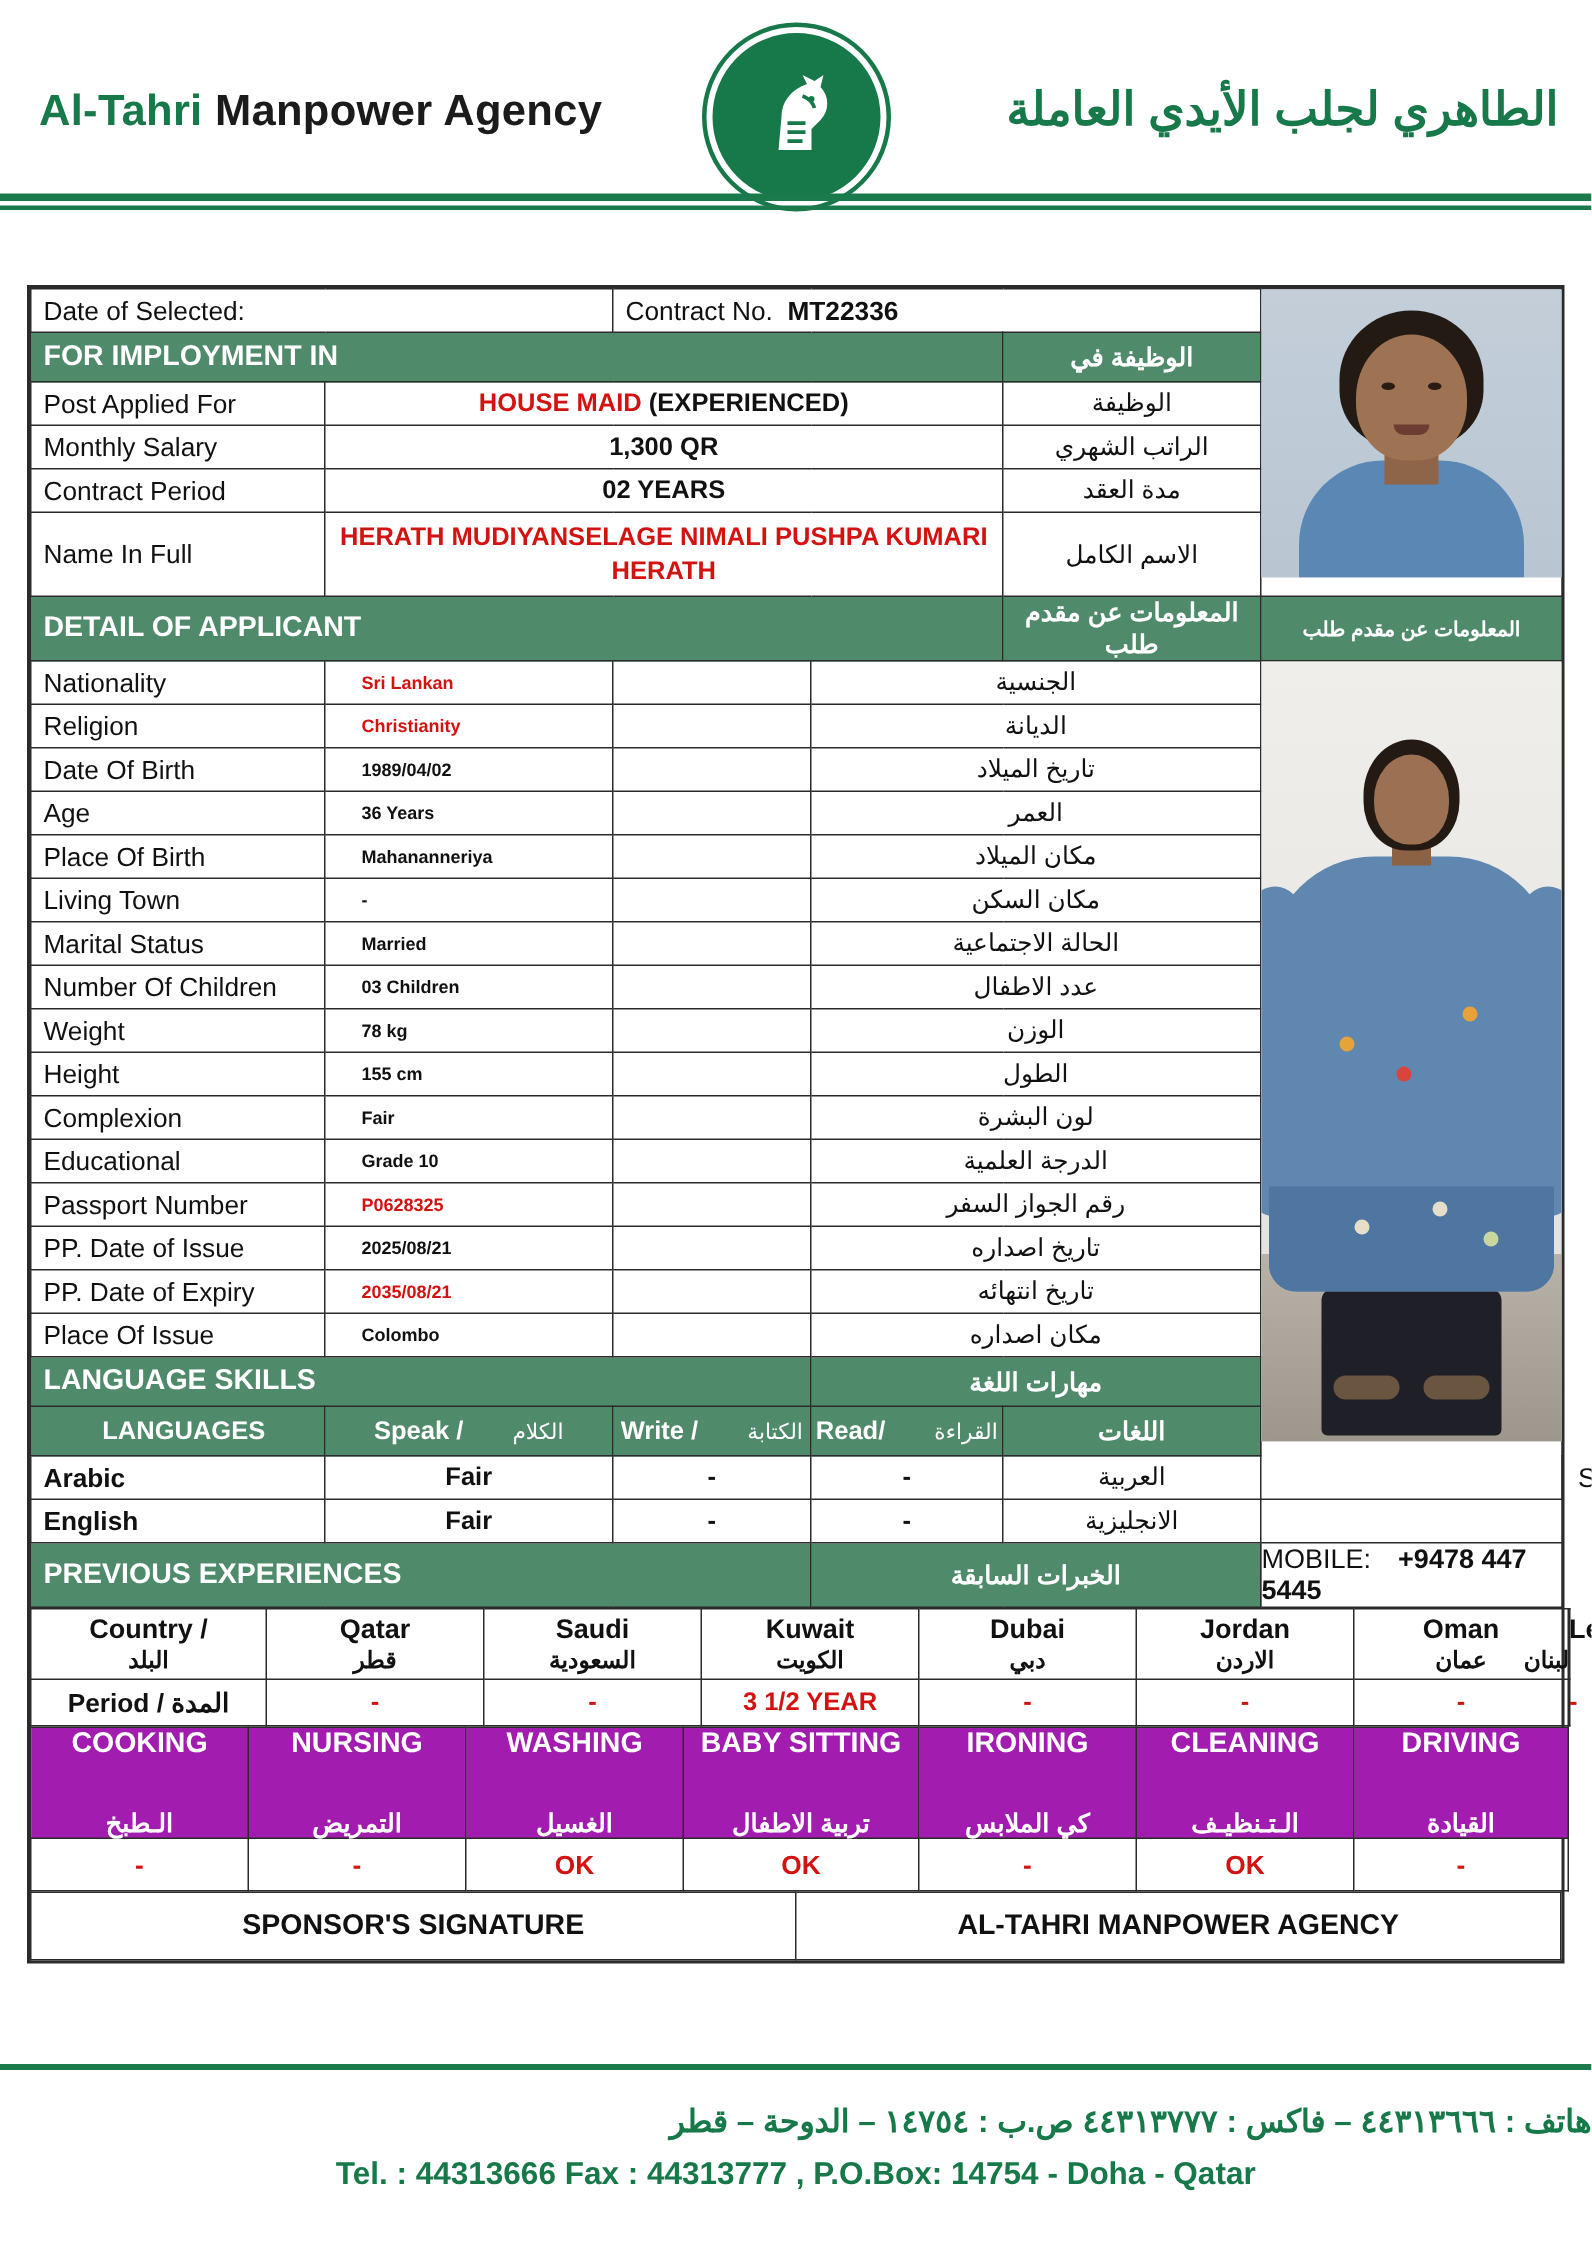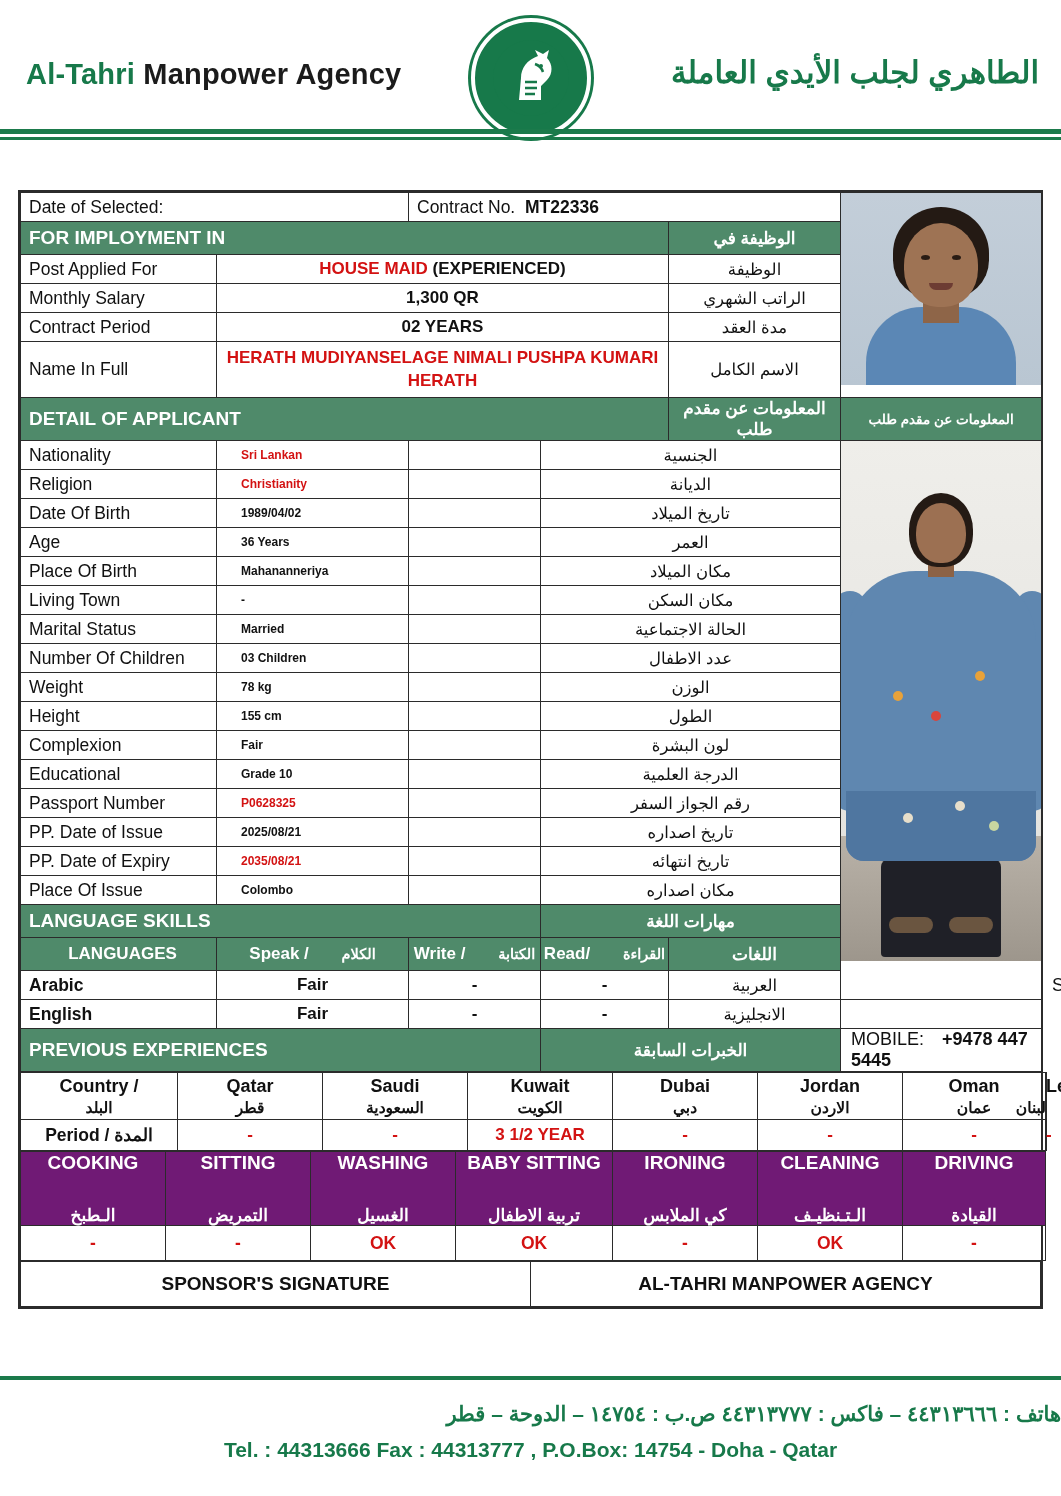--- a/index.html
+++ b/index.html
@@ -143,21 +143,20 @@
     overflow: hidden;
   }
   .photo-face { height: 192px; background: #cfd9e2; }
   .photo-full { height: 520px; background: #d8d9d4; }
 
   .sponsor-line {
     padding-left: 10px;
     font-size: 18px;
   }
   .mobile-line {
-    padding-left: 10px;
     font-size: 18px;
   }
   .mobile-num {
     font-weight: bold;
     font-size: 18px;
     padding-left: 18px;
   }
 
   .exp-head td {
     text-align: center;
@@ -178,21 +177,21 @@
     height: 30px;
     color: #d31212;
   }
   .period-row td.first {
     color: #111;
     font-size: 17.5px;
   }
   .period-row td.first .ar-sub { direction: rtl; }
 
   .skills-head td {
-    background: #701a75;
+    background: #a21caf;
     color: #fff;
     text-align: center;
     font-weight: bold;
     font-size: 19px;
     height: 32px;
     line-height: 1.15;
   }
   .skills-head .ar-sub {
     display: block;
     font-size: 17px;
@@ -216,21 +215,21 @@
   }
 
   .langhead td {
     font-weight: bold;
     font-size: 17px;
     text-align: center;
   }
   .langhead .ar-sub {
     font-size: 14.5px;
     direction: rtl;
-    font-weight: bold;
+    font-weight: normal;
     margin-left: 28px;
   }
 
   
   .footer {
     position: absolute;
     left: 0; right: 0;
     bottom: 0;
     height: 120px;
   }
@@ -642,21 +641,21 @@
         <col style="width:145px">
       <col style="width:143px">
     </colgroup>
     <tbody>
         <tr class="skills-head">
       <td>
         <span>COOKING</span>
         <span class="ar-sub">الـطبخ</span>
       </td>
       <td>
-        <span>SITTING</span>
+        <span>NURSING</span>
         <span class="ar-sub">التمريض</span>
       </td>
       <td>
         <span>WASHING</span>
         <span class="ar-sub">الغسيل</span>
       </td>
       <td>
         <span>BABY SITTING</span>
         <span class="ar-sub">تربية الاطفال</span>
       </td>

